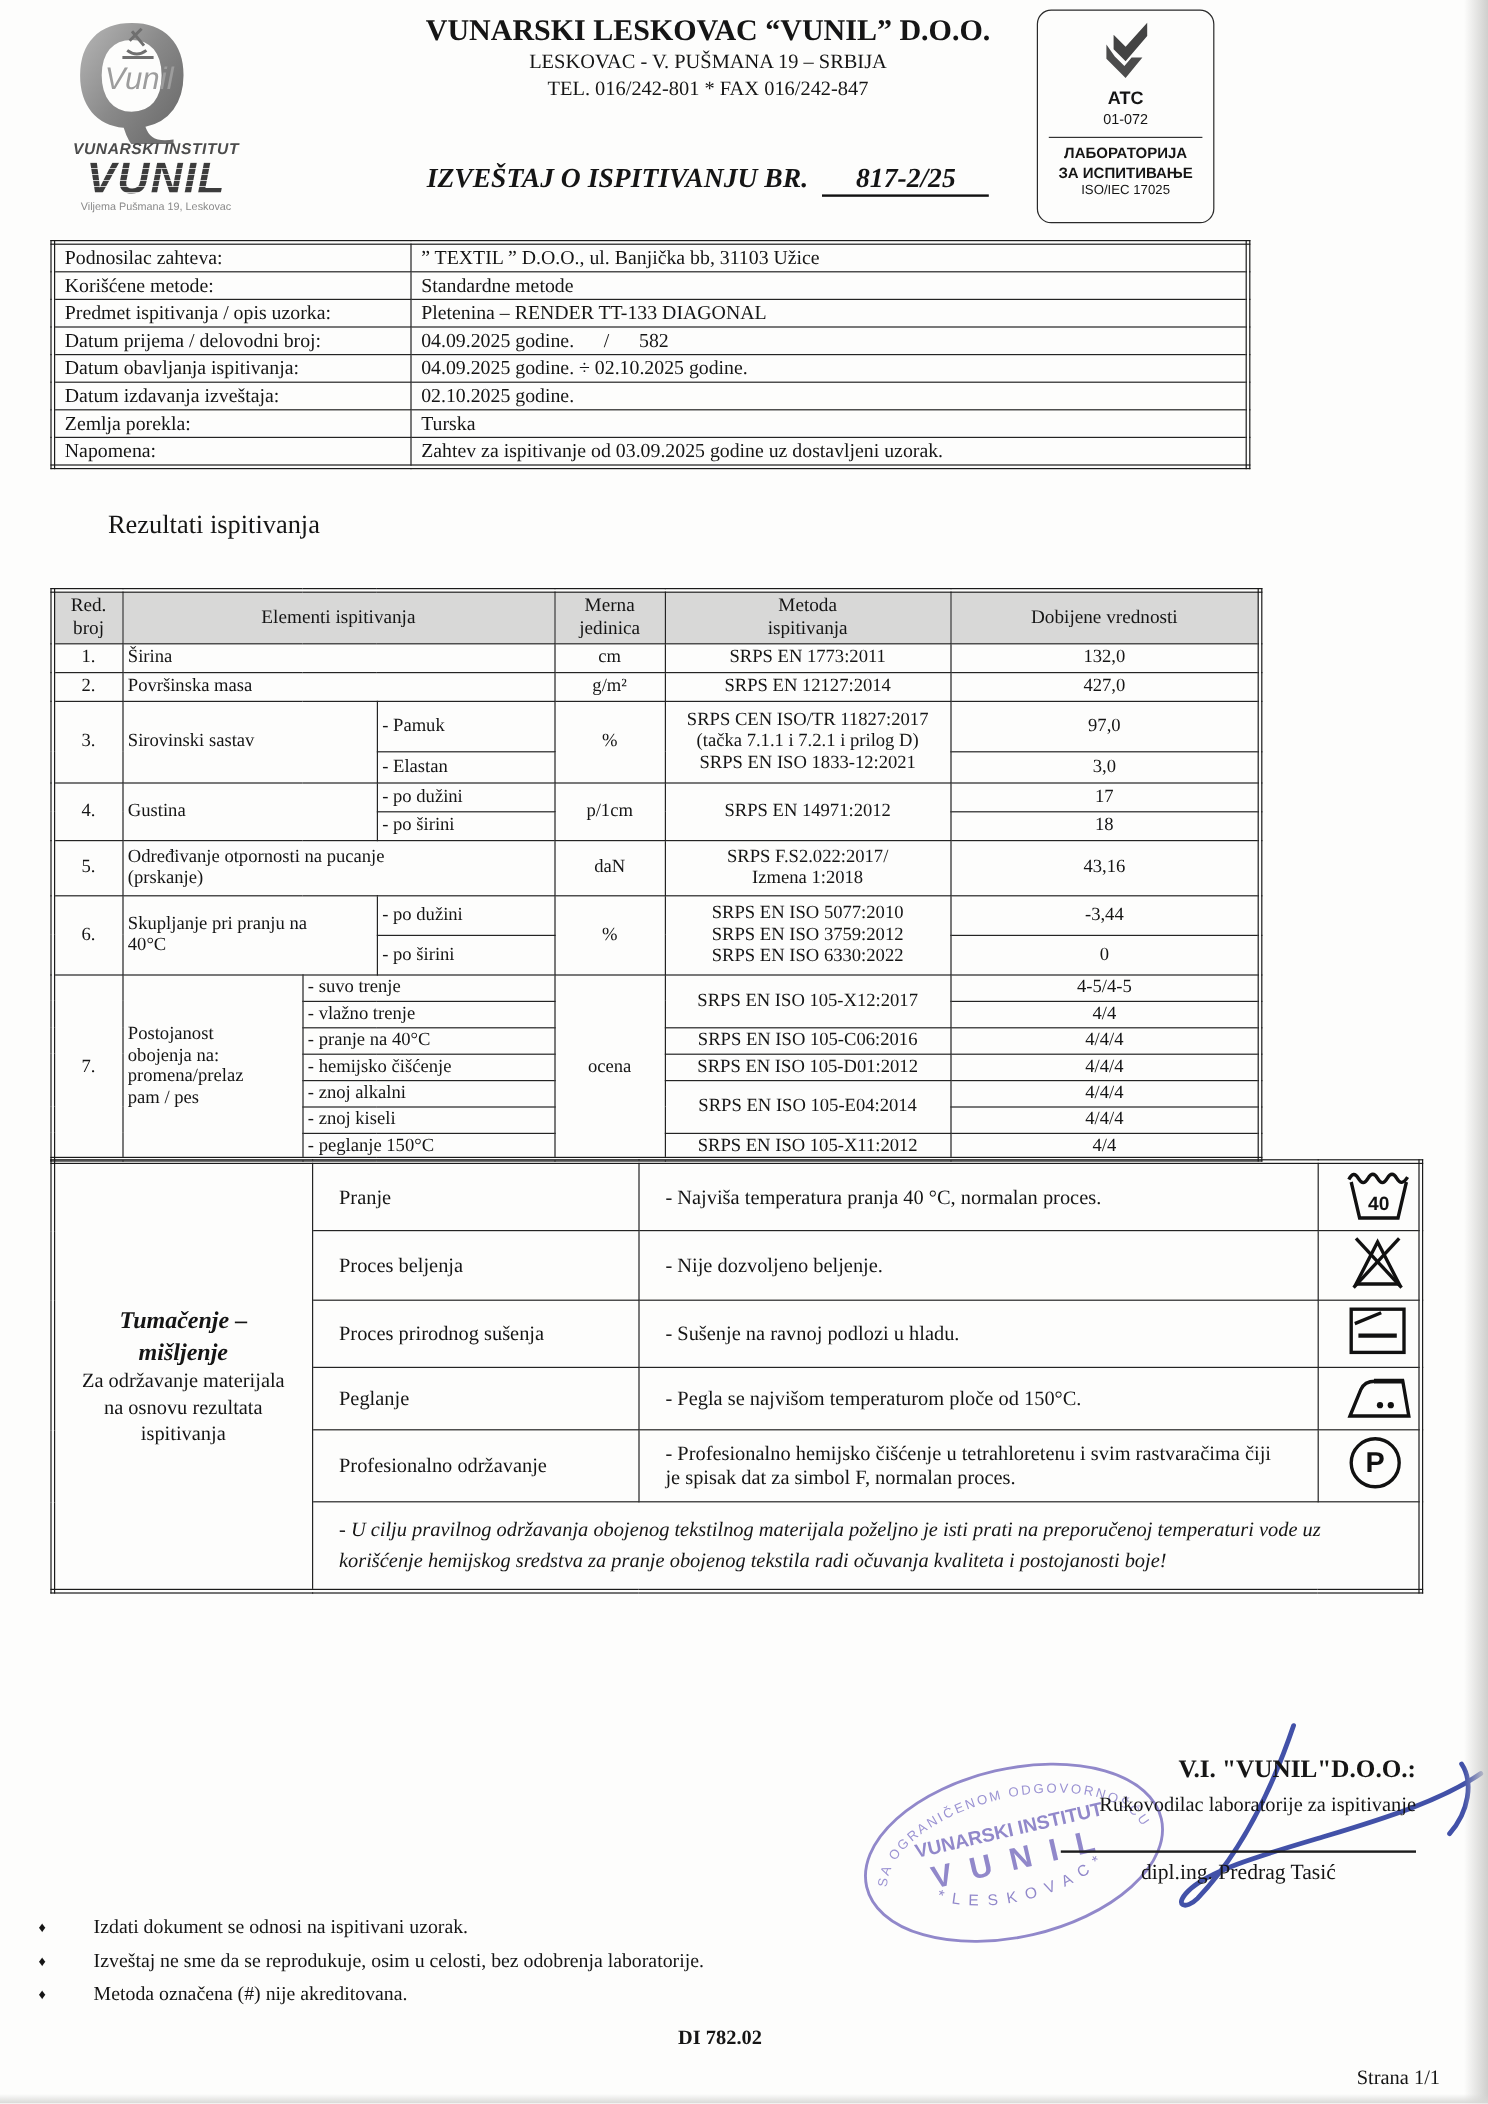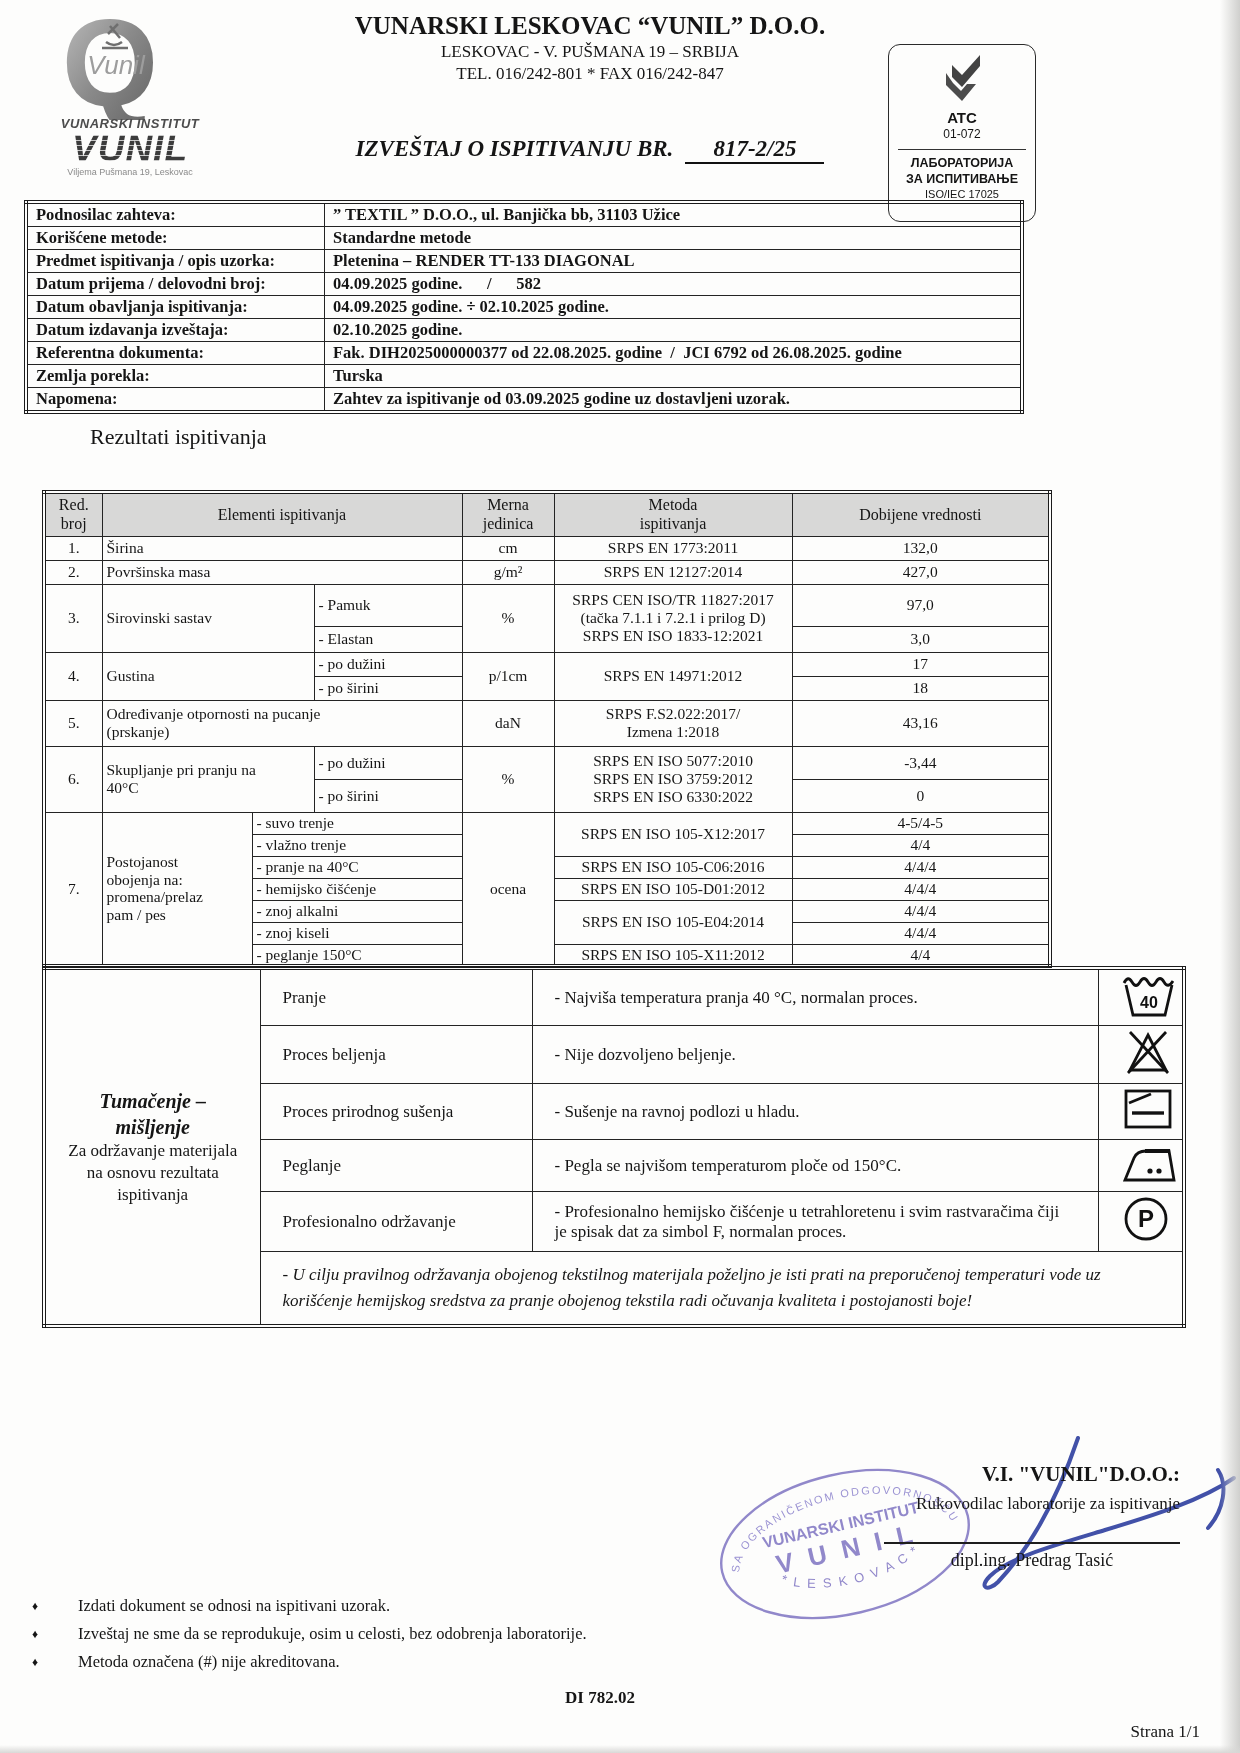--- a/index.html
+++ b/index.html
@@ -27,30 +27,30 @@
   .logo-q{left:48px;top:8px;width:180px;height:112px;}
   .logo-inst{left:40px;top:116px;width:180px;text-align:center;font-size:13px;
              font-weight:bold;font-style:italic;color:#4c4c4c;letter-spacing:.5px;}
   .logo-word{left:36px;top:128px;width:188px;text-align:center;font-size:37px;
              font-weight:bold;font-style:italic;letter-spacing:1px;
              background:repeating-linear-gradient(to bottom,#3c3c3c 0 2px,#c8c8c8 2px 3px,#3c3c3c 3px 5px);
              -webkit-background-clip:text;background-clip:text;color:transparent;
              font-family:"Liberation Sans",sans-serif;}
   .logo-addr{left:40px;top:167px;width:180px;text-align:center;font-size:9px;color:#8a8a8a;}
   
-  .atc{left:888px;top:8px;width:146px;height:176px;border:1.6px solid #2a2a2a;
-       border-radius:12px;text-align:center;margin-top:36px;}
+  .atc{left:864px;top:8px;width:146px;height:176px;border:1.6px solid #2a2a2a;
+       border-radius:12px;text-align:center;}
   .atc-name{font-size:15px;font-weight:bold;margin-top:2px;}
   .atc-num{font-size:12px;margin-top:1px;}
   .atc-div{border-top:1.5px solid #333;width:128px;margin:8px auto 6px auto;}
   .atc-lab{font-size:12.5px;font-weight:bold;line-height:1.25;}
   .atc-iso{font-size:11px;margin-top:1px;}
   
   table{border-collapse:collapse;}
-  .info-table{left:24px;top:200px;font-weight:bold;}
+  .info-table{left:42px;top:200px;}
   .info-table table{width:1000px;border:4px double #1b1b1b;table-layout:fixed;}
   .info-table td{border:1.6px solid #242424;font-size:16.5px;padding:1px 8px;height:20px;
                  white-space:pre-wrap;overflow:hidden;}
   .info-label{width:280px;}
   
   .res-head{left:42px;top:424px;font-size:22px;margin-left:48px;}
   .results{left:42px;top:490px;}
   .results table{width:1006px;border:4px double #1b1b1b;table-layout:fixed;}
   .results td{border:1.6px solid #242424;font-size:15.5px;line-height:1.15;
               padding:1px 4px;overflow:hidden;vertical-align:middle;}
@@ -148,24 +148,20 @@
         </tr>
     <tr>
           <td class="info-label">Datum obavljanja ispitivanja:</td>
           <td>04.09.2025 godine. ÷ 02.10.2025 godine.</td>
         </tr>
     <tr>
           <td class="info-label">Datum izdavanja izveštaja:</td>
           <td>02.10.2025 godine.</td>
         </tr>
     <tr>
-          <td class="info-label">Referentna dokumenta:</td>
-          <td>Fak. DIH2025000000377 od 22.08.2025. godine  /  JCI 6792 od 26.08.2025. godine</td>
-        </tr>
-    <tr>
           <td class="info-label">Zemlja porekla:</td>
           <td>Turska</td>
         </tr>
     <tr>
           <td class="info-label">Napomena:</td>
           <td>Zahtev za ispitivanje od 03.09.2025 godine uz dostavljeni uzorak.</td>
         </tr>
   </tbody>
     </table>
 </div>

